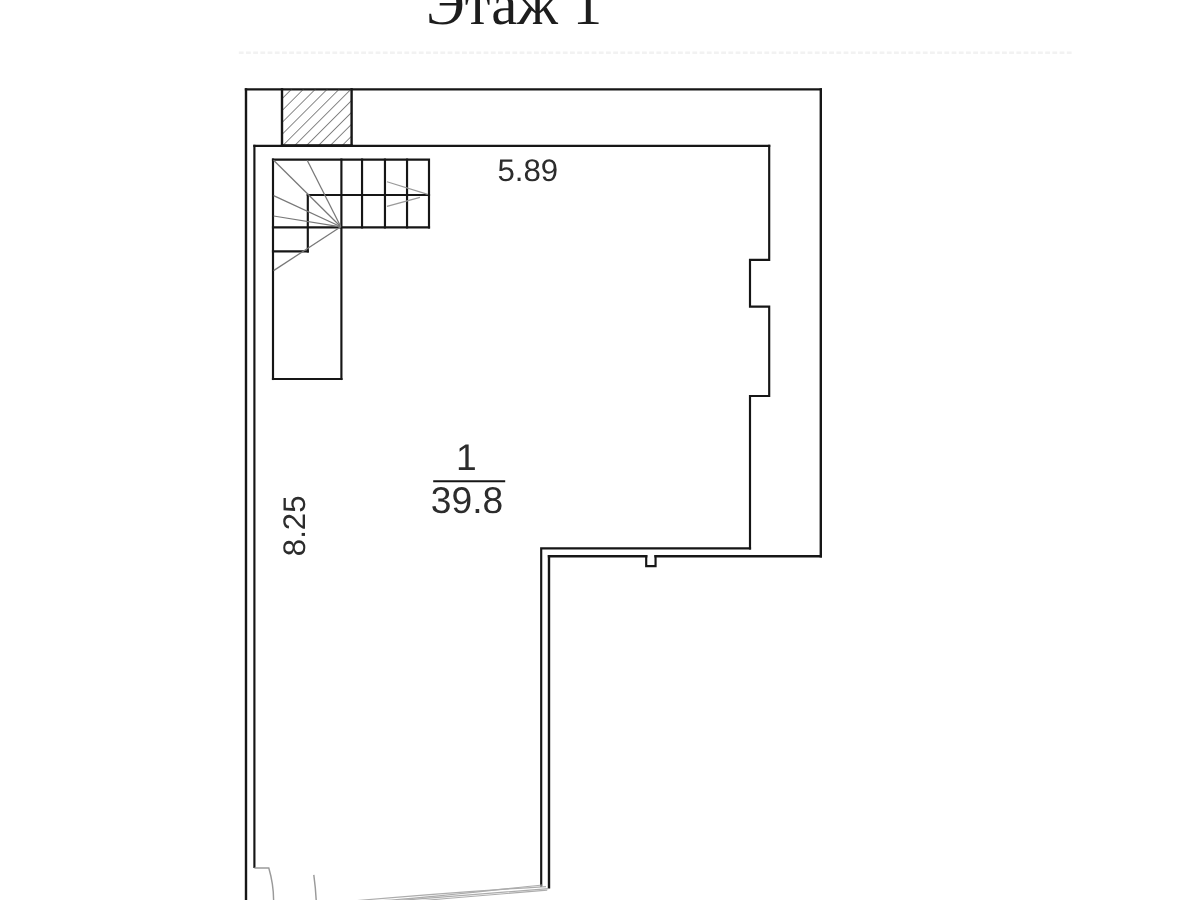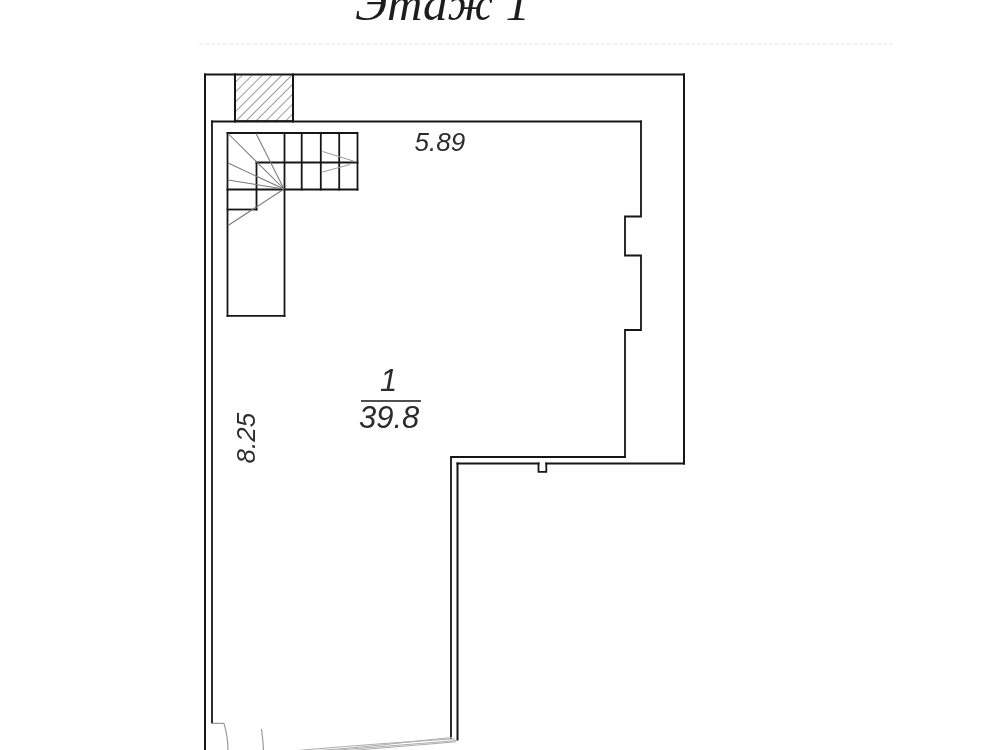--- a/index.html
+++ b/index.html
@@ -1,16 +1,16 @@
 <!DOCTYPE html>
 <html><head>
 <meta charset="utf-8">
 <style>
   html,body{margin:0;padding:0;background:#ffffff;width:1000px;height:750px;overflow:hidden;}
-  #page{position:relative;width:796px;height:750px;font-family:"Liberation Sans",sans-serif;font-style:italic;}
+  #page{position:relative;width:796px;height:750px;font-family:"Liberation Sans",sans-serif;}
   .title{position:absolute;left:355px;top:-21px;font-family:"Liberation Serif",serif;font-size:49px;line-height:1;color:#1d1d1d;white-space:nowrap;}
 </style>
 </head>
 <body>
 <div id="page">
 
 <div class="title">Этаж 1</div>
 <svg width="1000" height="750" viewBox="0 0 1000 750" style="position:absolute;left:0;top:0;">
 <defs>
 <pattern id="hatch" patternUnits="userSpaceOnUse" width="7" height="7" patternTransform="rotate(45 0 0)">

